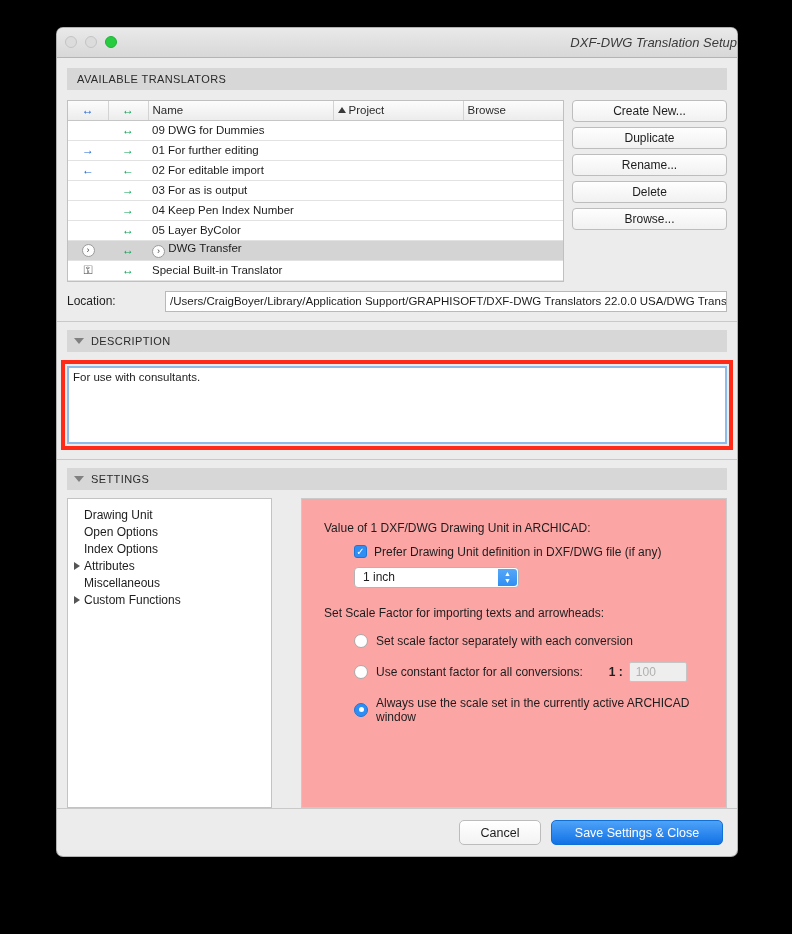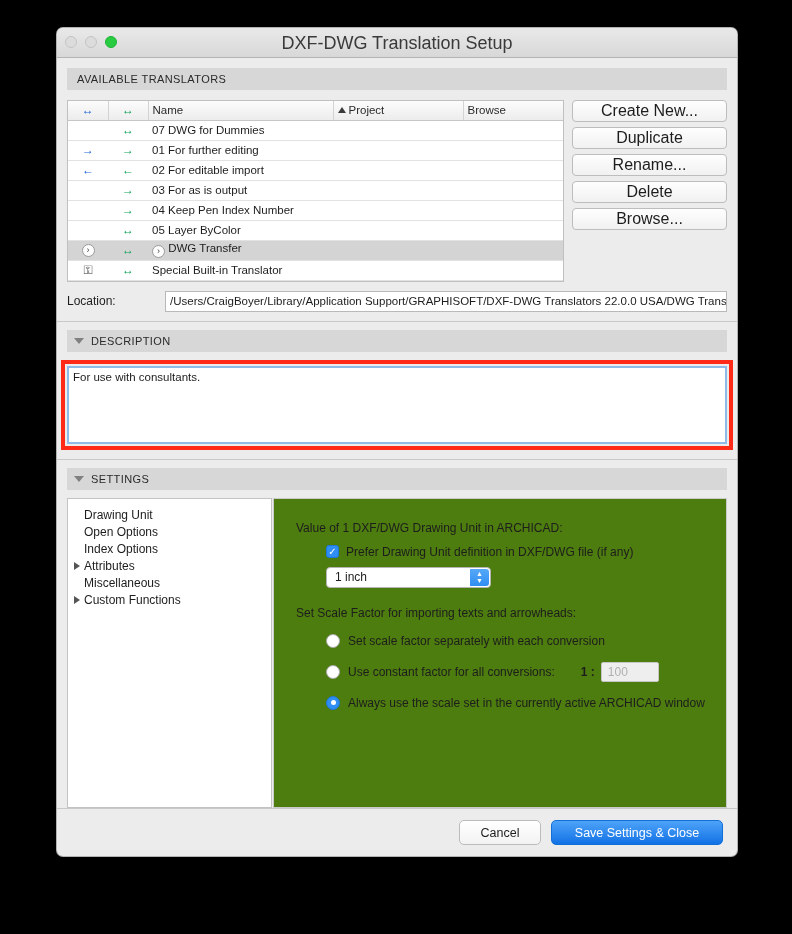--- a/index.html
+++ b/index.html
@@ -23,22 +23,22 @@
     height: 30px;
     background: linear-gradient(to bottom,#e9e9e9,#d8d8d8);
     border-bottom: 1px solid #b4b4b4;
     position: relative;
   }
   .lights { position: absolute; left: 8px; top: 8px; display: flex; gap: 8px; }
   .light { width: 12px; height: 12px; border-radius: 50%; }
   .light.grey { background: #dcdcdc; border: 1px solid #c4c4c4; }
   .light.green { background: #28cc41; border: 1px solid #1eb336; }
   #title {
-    line-height: 30px; text-align: center;
-    font-size: 18px; color: #3a3a3a; font-weight: 500;
+    line-height: 30px; text-align: right;
+    font-size: 13px; color: #3a3a3a; font-weight: 500; font-style: italic;
   }
   
   .sect-head {
     margin: 0 10px;
     height: 22px; background: #d7d7d7;
     display: flex; align-items: center;
     font-size: 11px; font-weight: normal; letter-spacing: .4px;
     color: #2a2a2a; padding-left: 10px;
   }
   .tri {
@@ -87,21 +87,21 @@
     vertical-align: -2px;
   }
   .lock-ico { font-size: 12px; color: #333; }
   .cell-flex { display: flex; align-items: center; justify-content: center; gap: 3px; }
   
   #side-btns { width: 155px; display: flex; flex-direction: column; gap: 5px; }
   .side-btn {
     height: 22px; border-radius: 4px;
     background: linear-gradient(to bottom,#fefefe,#f1f1f1);
     border: 1px solid #bdbdbd;
-    font-size: 16px; color: #1d1d1d;
+    font-size: 12px; color: #1d1d1d;
     display: flex; align-items: center; justify-content: center;
   }
   
   #loc-row {
     margin: 9px 10px 0 10px; display: flex; align-items: center;
   }
   #loc-label { font-size: 12px; color: #1d1d1d; width: 98px; }
   #loc-field {
     flex: 1; height: 21px; background: #fff;
     border: 1px solid #b9b9b9;
@@ -137,22 +137,22 @@
     height: 17px; display: flex; align-items: center;
     padding-left: 6px;
   }
   .tree-tri {
     width: 0; height: 0;
     border-top: 4px solid transparent; border-bottom: 4px solid transparent;
     border-left: 6px solid #555; margin-right: 4px;
   }
   .tree-tri.spacer { border-left-color: transparent; }
   #panel {
-    flex: 1; margin-left: 1px;
-    background: #4d7c0f; border: 1px solid #cacaca;
+    flex: 1; margin-left: 29px;
+    background: #fca5a5; border: 1px solid #cacaca;
     padding: 22px 0 0 22px;
     font-size: 12px; color: #1d1d1d;
   }
   .p-label { margin-bottom: 10px; }
   .row { display: flex; align-items: center; margin-bottom: 8px; }
   .indent { margin-left: 30px; }
   .checkbox {
     width: 13px; height: 13px; border-radius: 3px;
     background: #2f8ef4; border: 1px solid #1c76d8;
     color: #fff; font-size: 10px; line-height: 12px; text-align: center;
@@ -242,21 +242,21 @@
             <th class="col-proj"><span class="sort-tri"></span><span>Project</span></th>
             <th><span>Browse</span></th>
           </tr>
         </thead>
         <tbody id="rows-body">
             <tr>
               <td class="col-a">
                 <span class="cell-flex"></span>
               </td>
               <td class="col-b"><span class="arrow-green">↔</span></td>
-              <td class="col-name"><span>07 DWG for Dummies</span></td>
+              <td class="col-name"><span>09 DWG for Dummies</span></td>
               <td class="col-proj"></td>
               <td></td>
             </tr>
             <tr>
               <td class="col-a">
                 <span class="cell-flex">
                   <span class="arrow-blue">→</span>
                 </span>
               </td>
               <td class="col-b"><span class="arrow-green">→</span></td>

